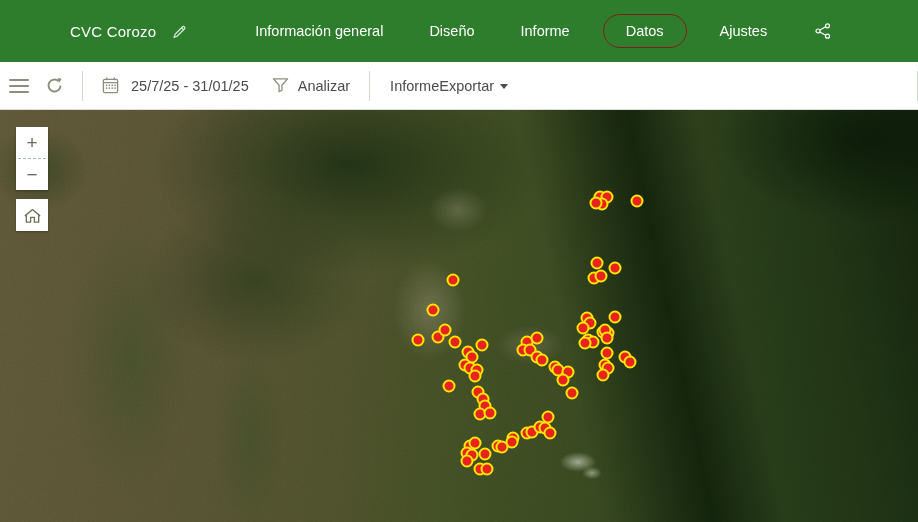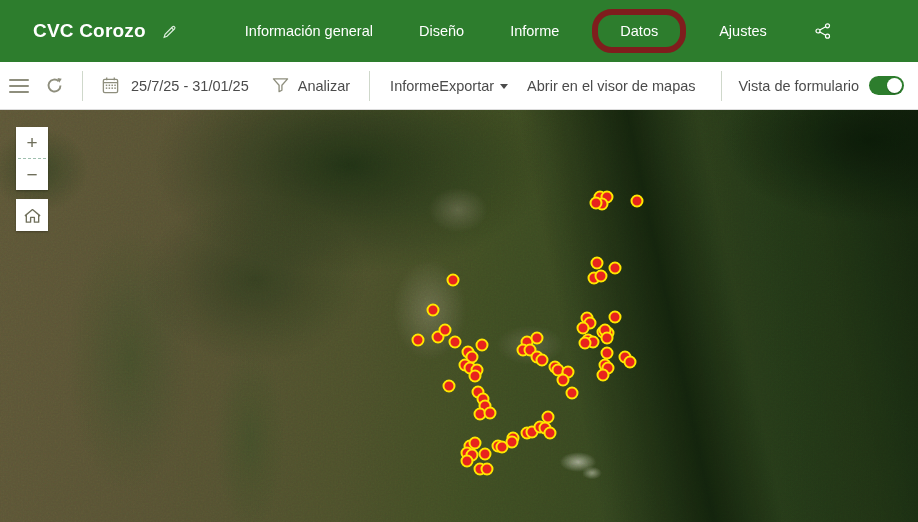--- a/index.html
+++ b/index.html
@@ -7,28 +7,28 @@
     width:918px;height:522px;overflow:hidden;position:relative;
     font-family:"Liberation Sans",sans-serif;background:#fff;
     -webkit-font-smoothing:antialiased;
   }
   
   .header{
     height:62px;background:#2d7d2d;display:flex;align-items:center;
     color:#fff;
   }
   .title-wrap{display:flex;align-items:center;margin-left:33px;}
-  .app-title{font-size:19px;font-weight:bold;letter-spacing:.2px;}
+  .app-title{font-size:15px;font-weight:normal;letter-spacing:.2px;margin-left:37px;}
   .pencil{margin-left:15px;display:flex;align-items:center;cursor:pointer;}
   .nav{display:flex;align-items:center;margin-left:44px;justify-content:flex-end;}
   .nav-item{
     font-size:14.5px;padding:9px 0;margin:0 23px;cursor:pointer;white-space:nowrap;
   }
   .nav-item.pill{
-    border:6px solid #7f1d1d;border-radius:20px;padding:8px 22px;margin:16px 10px;
+    border:1px solid #7f1d1d;border-radius:20px;padding:8px 22px;margin:16px 10px;
   }
   .share-btn{margin-left:24px;display:flex;align-items:center;cursor:pointer;}
   
   .toolbar{
     height:47px;background:#fff;border-bottom:1px solid #dcdcdc;
     display:flex;align-items:center;color:#4b4b4b;font-size:14.5px;
   }
   .tb-icon{display:flex;align-items:center;justify-content:center;cursor:pointer;}
   .burger{width:20px;margin-left:9px;}
   .burger span{display:block;height:2px;background:#8e8e7d;margin:4px 0;border-radius:1px;}
@@ -166,28 +166,21 @@
         <path d="M1.5 2 h15 L10.5 8.8 v5.2 L7.5 15.5 v-6.7 Z" fill="none" stroke="#8e8e7d" stroke-width="1.4" stroke-linejoin="round"></path>
       </svg>
   </div>
   <span class="tb-text filter-label">Analizar</span>
   <div class="vdiv d2"></div>
   <span class="tb-text report-label">Informe</span>
   <span class="export-wrap">
     <span class="tb-text">Exportar</span>
     <span class="caret"></span>
   </span>
-  <span class="tb-text openmap-label">Abrir en el visor de mapas</span>
   <div class="vdiv d3" style="margin-left:auto;"></div>
-  <div class="formview">
-    <span class="formview-label">Vista de formulario</span>
-    <span class="toggle">
-        <span class="knob"></span>
-      </span>
-  </div>
 </div>
 
 <div class="map">
   <svg class="noise" width="918" height="412">
     <filter id="tex1">
         <feTurbulence type="fractalNoise" baseFrequency="0.055" numOctaves="3" seed="7"></feTurbulence>
         <feColorMatrix type="matrix" values="0 0 0 0 0.35  0 0 0 0 0.42  0 0 0 0 0.22  0 0 0 0 1"></feColorMatrix>
       </filter>
     <rect width="918" height="412" filter="url(#tex1)"></rect>
   </svg>

